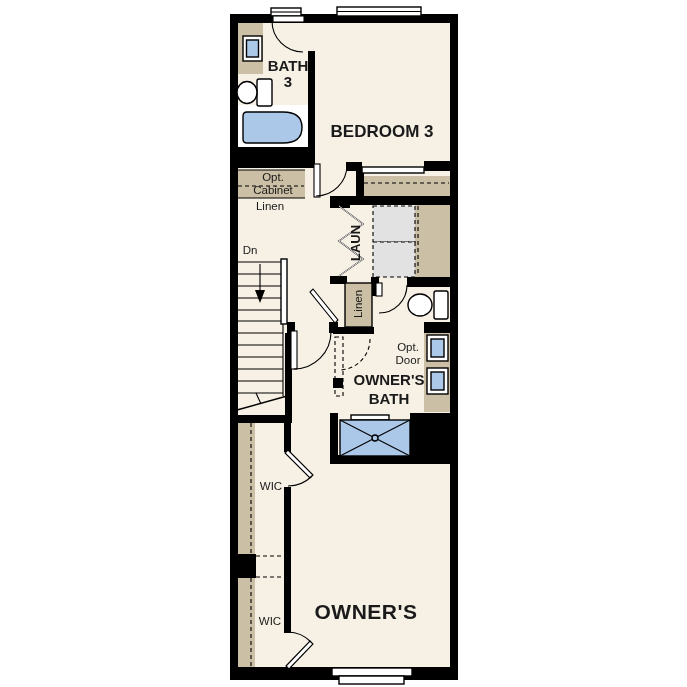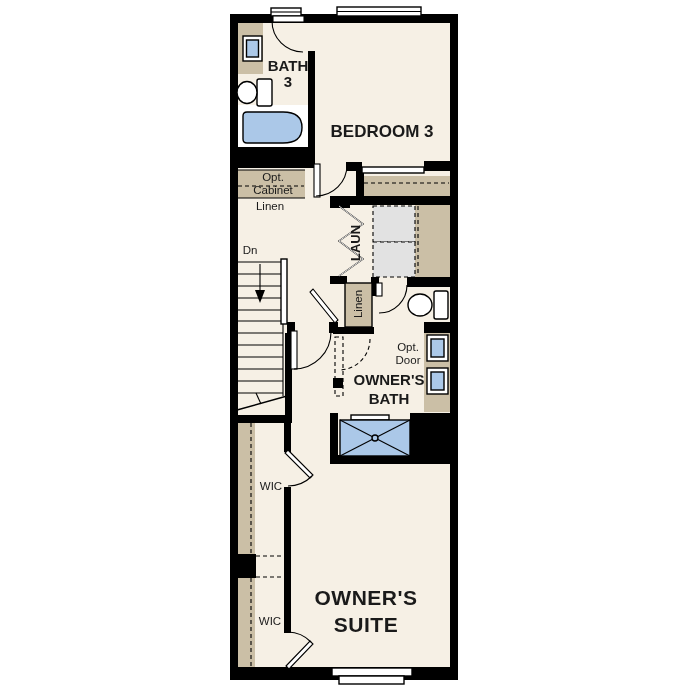--- a/index.html
+++ b/index.html
@@ -233,20 +233,19 @@
     <span>OWNER'S</span>
     <span>BATH</span>
   </div>
 
   <div class="lbl s11" style="left:271px;top:486px;">
     <span>WIC</span>
   </div>
 
   <div class="lbl b s21 lh27" style="left:366px;top:611px;">
     <span>OWNER'S</span>
-    <span>SUITE</span>
   </div>
 
   <div class="lbl s11" style="left:270px;top:621px;">
     <span>WIC</span>
   </div>
 
 </div>
 
 </body></html>

